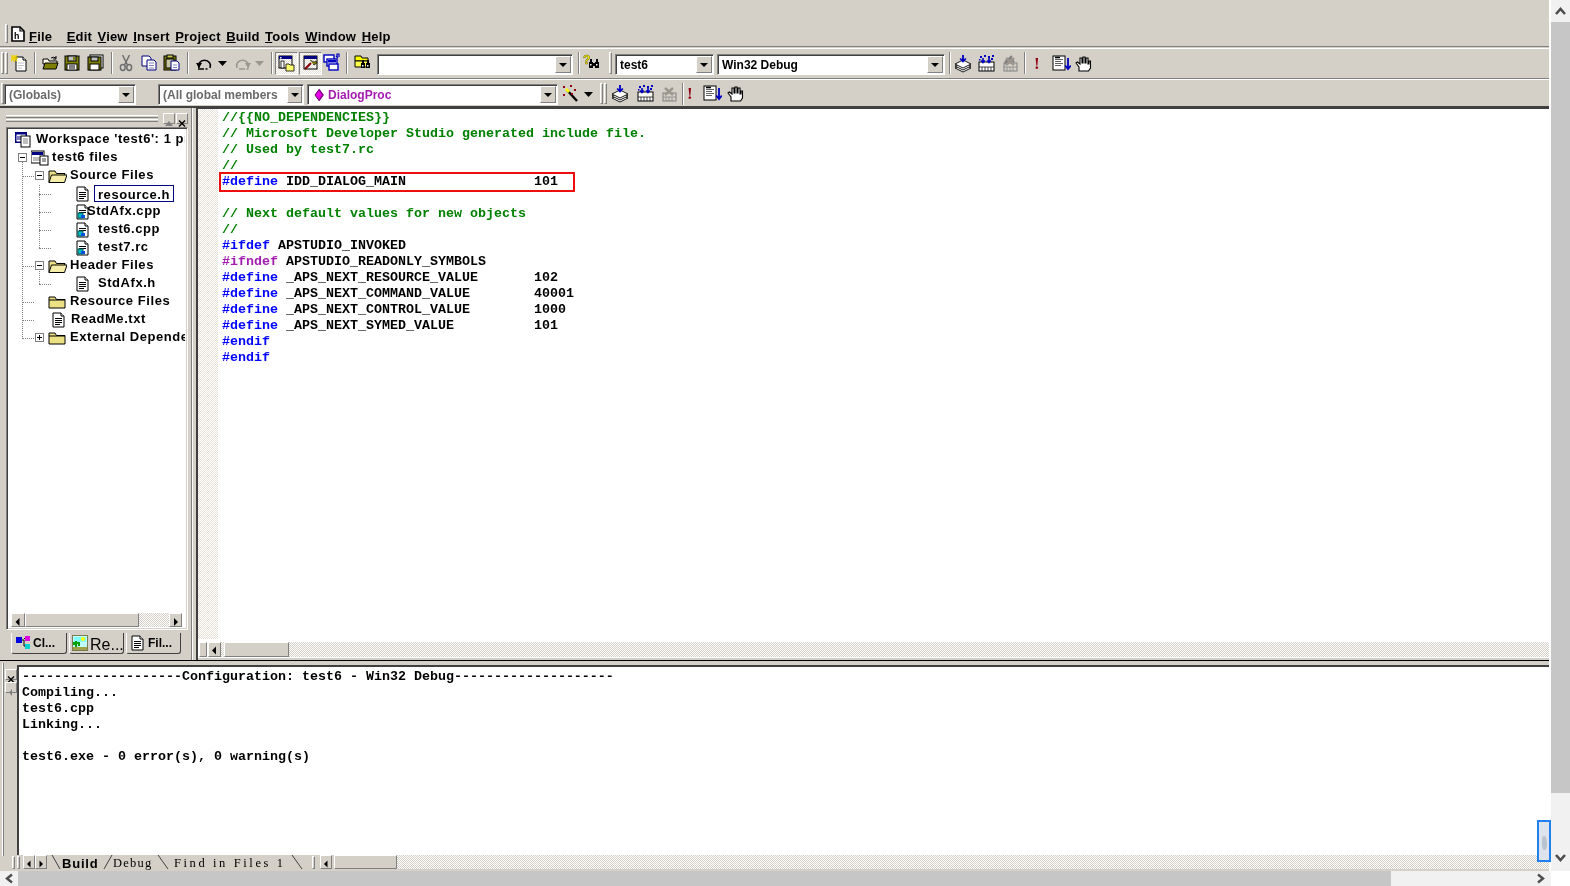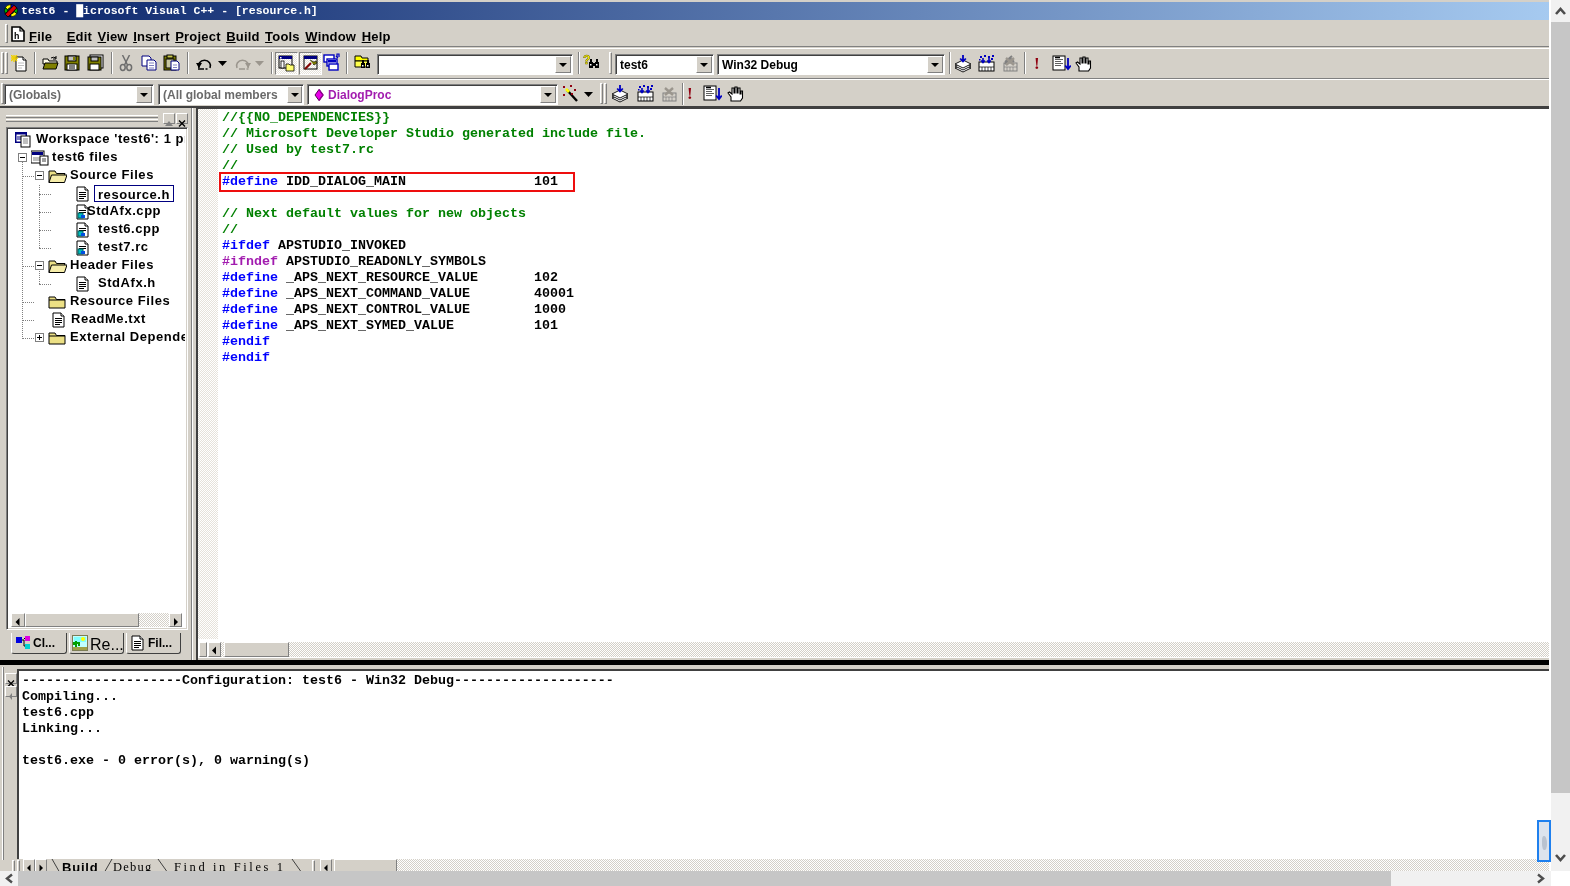--- a/index.html
+++ b/index.html
@@ -22,34 +22,20 @@
 u{text-decoration:underline}
 pre{margin:0}
 .toggled{background-image:conic-gradient(#fff 25%,#e6e2da 0 50%,#fff 0 75%,#e6e2da 0);background-size:2px 2px;border:1px solid;border-color:#808080 #fff #fff #808080}
 </style>
 </head>
 <body>
 <div id="win">
 
   <div class="abs" style="left:0;top:0;width:1549px;height:2px;background:#d4d0c8"></div>
 
-  <div class="abs" style="left:0;top:2px;width:1549px;height:18px;background:linear-gradient(90deg,#0a246a,#a6caf0)">
-    <svg class="abs" style="left:3px;top:1px" width="16" height="16" viewBox="0 0 16 16">
-      <g stroke="#000" stroke-width="0.7">
-        <path d="M8 1.5 A6.5 6 0 0 0 2.2 4.8 L4.8 6.8 A3.5 3 0 0 1 8 4.5 Z" fill="#ffff00"></path>
-        <path d="M2.2 4.8 A6.5 6 0 0 0 2.2 10.5 L4.8 8.6 A3.5 3 0 0 1 4.8 6.8 Z" fill="#00b000"></path>
-        <path d="M2.2 10.5 A6.5 6 0 0 0 8 13.8 L8 10.9 A3.5 3 0 0 1 4.8 8.6 Z" fill="#0000e0"></path>
-        <path d="M8 13.8 A6.5 6 0 0 0 13.8 10.5 L11.2 8.6 A3.5 3 0 0 1 8 10.9 Z" fill="#ffff00"></path>
-        <path d="M13.8 10.5 A6.5 6 0 0 0 13.8 4.8 L11.2 6.8 A3.5 3 0 0 1 11.2 8.6 Z" fill="#00b000"></path>
-        <path d="M13.8 4.8 A6.5 6 0 0 0 8 1.5 L8 4.5 A3.5 3 0 0 1 11.2 6.8 Z" fill="#0000e0"></path>
-      </g>
-      <path d="M2.2 11.2 L11 2.2 L13.8 5 L5 14 Z" fill="#dd0000" stroke="#000" stroke-width="0.8"></path>
-    </svg>
-    <span class="mono" style="position:absolute;left:21px;top:2px;font-size:11.5px;color:#fff;letter-spacing:0px;white-space:pre">test6 - █icrosoft Visual C++ - [resource.h]</span>
-  </div>
 
   <div class="abs" style="left:0;top:20px;width:1549px;height:27px;background:#d4d0c8;border-bottom:1px solid #808080">
     <div class="grip" style="left:5px;top:4px;height:19px"></div>
     <svg class="abs" style="left:11px;top:6px" width="14" height="16" viewBox="0 0 14 16">
       <path d="M1 1 h8 l4 4 v10 h-12 z" fill="#fff" stroke="#000" stroke-width="1.6"></path>
       <path d="M9 1 v4 h4" fill="none" stroke="#000" stroke-width="1.2"></path>
       <text x="3" y="13" font-size="9" font-weight="bold" font-family="Liberation Mono" fill="#000">h</text>
     </svg>
     <div class="abs" style="left:29px;top:7px;white-space:nowrap">
       <span class="menuitem" style="margin-right:10px"><u>F</u>ile</span>
@@ -287,21 +273,21 @@
         <path d="M16 3 v10 M13.2 10.5 l2.8 3.5 2.8-3.5" stroke="#0000c0" stroke-width="1.8" fill="none"></path>
       </svg>
       <svg class="abs" style="left:120px;top:0" width="18" height="18" viewBox="0 0 18 18">
         <path d="M5 16 v-4 L2 8 l1.5-1 L6 9 V3 h2 v5 h1 V2 h2 v6 h1 V3 h2 v6 h1 V6 h1.5 v7 l-2 3 z" fill="#fff" stroke="#000" stroke-width="1.1"></path>
       </svg>
     </div>
   </div>
 
   <div id="tb2" class="abs" style="left:0;top:79px;width:1549px;height:29px;background:#d4d0c8;border-top:1px solid #fff;border-bottom:2px solid #404040">
     <div class="grip" style="left:1px;top:3px;height:21px"></div>
-    <div class="combo" style="left:4px;top:4px;width:150px;height:21px">
+    <div class="combo" style="left:4px;top:4px;width:132px;height:21px">
       <span class="ctext" style="color:#6a6a6a">(Globals)</span>
       <div class="cbtn"></div>
     </div>
     <div class="combo" style="left:158px;top:4px;width:146px;height:21px">
       <span class="ctext" style="color:#6a6a6a">(All global members</span>
       <div class="cbtn" style="width:15px"></div>
     </div>
     <div class="combo" style="left:307px;top:4px;width:251px;height:21px">
       <svg class="abs" style="left:6px;top:4px" width="10" height="12" viewBox="0 0 10 12">
           <path d="M5 0.5 L9 6 L5 11.5 L1 6 Z" fill="#e800e8" stroke="#500050"></path>
@@ -627,21 +613,21 @@
       <div class="raised abs" style="left:1px;top:1px;width:8px;height:15px;background:#d4d0c8"></div>
       <div class="raised abs" style="left:10px;top:1px;width:13px;height:15px;background:#d4d0c8"><svg width="11" height="13" viewBox="0 0 11 13">
             <path d="M7 2.5 L3 6.5 L7 10.5 Z" fill="#000"></path>
           </svg></div>
       <div class="dither abs" style="left:23px;top:1px;width:1328px;height:15px"></div>
       <div class="raised abs" style="left:26px;top:1px;width:65px;height:15px;background:#d4d0c8"></div>
     </div>
     <div class="abs" style="left:0;top:549px;width:1351px;height:3px;background:#d4d0c8;border-bottom:1px solid #404040"></div>
   </div>
 
-  <div id="output" class="abs" style="left:0;top:660px;width:1549px;height:211px;background:#d4d0c8;border-top:5px solid #000000">
+  <div id="output" class="abs" style="left:0;top:660px;width:1549px;height:211px;background:#d4d0c8;border-top:1px solid #000000">
     <div class="abs" style="left:2px;top:2px;width:2px;height:193px;border-left:1px solid #fff;border-right:1px solid #808080"></div>
     <div class="raised abs" style="left:5px;top:8px;width:12px;height:11px;background:#d4d0c8"><svg width="10" height="9" viewBox="0 0 10 9">
           <path d="M2 1.5 L8 7.5 M8 1.5 L2 7.5" stroke="#000" stroke-width="1.3"></path>
         </svg></div>
     <div class="raised abs" style="left:5px;top:21px;width:12px;height:11px;background:#d4d0c8"><svg width="10" height="9" viewBox="0 0 10 9">
           <path d="M6 1 L3 4.5 L6 8 Z" fill="#808080"></path>
         </svg></div>
 
     <div class="abs" style="left:17px;top:4px;width:1532px;height:190px;background:#fff;border-left:2px solid #404040;border-top:2px solid #404040">
       <pre class="mono abs" style="left:3px;top:2px;font-size:13.33px;line-height:16px">--------------------Configuration: test6 - Win32 Debug--------------------

